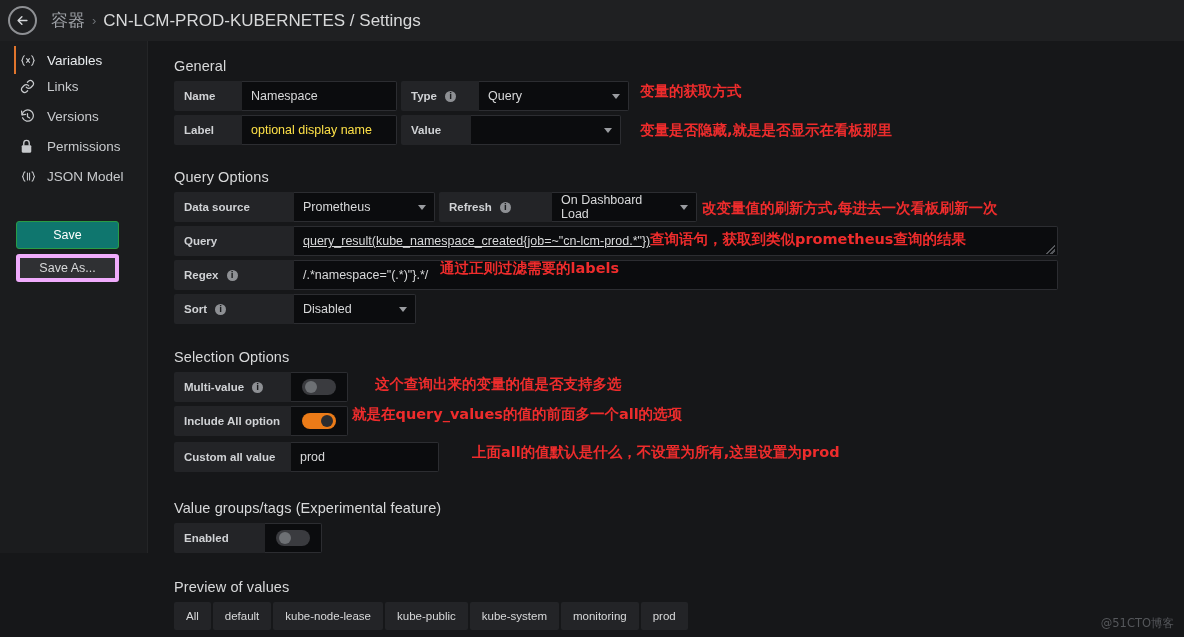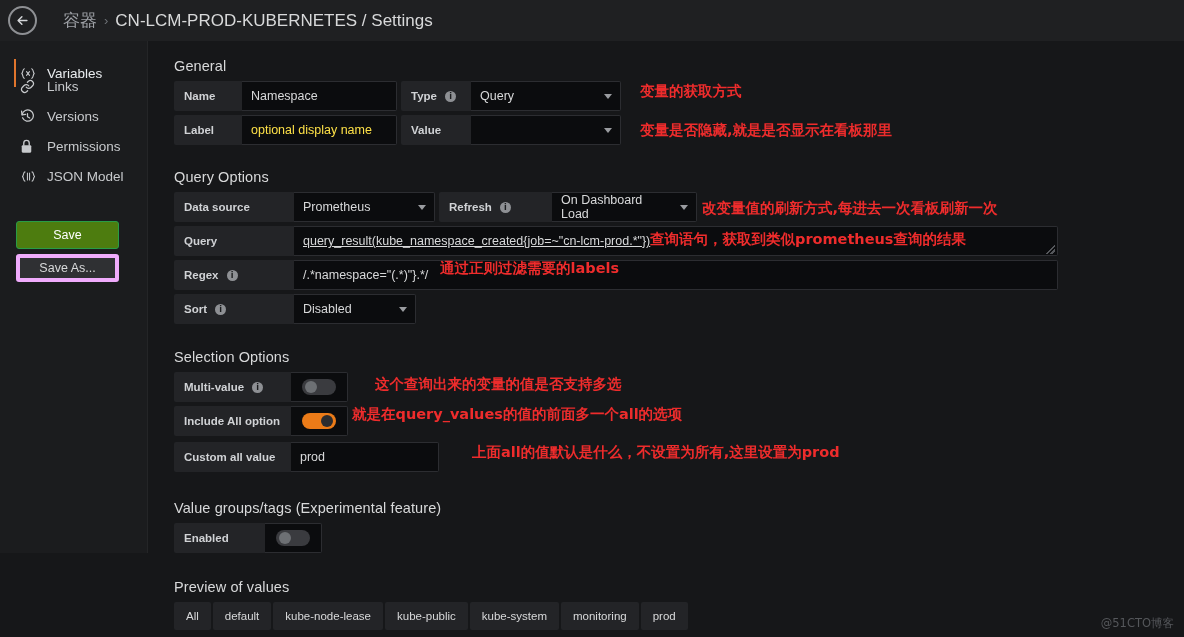--- a/index.html
+++ b/index.html
@@ -15,21 +15,21 @@
   .header {
     position: absolute; left: 0; top: 0; width: 1184px; height: 41px;
     background: #1f2022; display: flex; align-items: center; padding-left: 8px;
   }
   .back-btn {
     width: 29px; height: 29px; border-radius: 50%;
     border: 2px solid #8e9094; display: flex; align-items: center; justify-content: center;
     flex: 0 0 auto; cursor: pointer; background: transparent;
   }
   .back-btn svg { display: block; }
-  .crumbs { display: flex; align-items: center; margin-left: 26px; }
+  .crumbs { display: flex; align-items: center; margin-left: 14px; }
   .crumb-root { color: #9fa2a8; font-size: 17px; }
   .crumb-sep { color: #6e7277; font-size: 13px; margin: 0 7px; }
   .crumb-title { color: #d8d9da; font-size: 17px; }
 
   
   .sidebar {
     position: absolute; left: 0; top: 41px; width: 148px; height: 512px;
     background: #1b1c1e; border-right: 1px solid #242527;
   }
   .nav-item {
@@ -47,21 +47,21 @@
     font-size: 12px;
   }
   .nav-ico svg { display: block; }
   .nav-label { white-space: nowrap; }
 
   .btn-save, .btn-saveas {
     position: absolute; left: 16px; width: 103px; height: 28px;
     border-radius: 3px; font-size: 12.5px; display: flex;
     align-items: center; justify-content: center; cursor: pointer;
   }
-  .btn-save { top: 180px; background: #4d7c0f; color: #ffffff; border: 1px solid #299c46; }
+  .btn-save { top: 180px; background: #0f766e; color: #ffffff; border: 1px solid #299c46; }
   .btn-saveas { top: 213px; background: #2f3033; color: #d8d9da; border: 4px solid #f0abfc; }
 
   
   .main { position: absolute; left: 174px; top: 41px; width: 1010px; }
   .section-title {
     color: #d8d9da; font-size: 14.5px; margin-bottom: 7px; letter-spacing: .1px;
   }
   .form-row { display: flex; align-items: stretch; margin-bottom: 4px; }
   .fgroup { display: flex; align-items: stretch; }
   .flabel {
@@ -147,21 +147,21 @@
     </div>
     <div class="crumbs">
       <span class="crumb-root">容器</span>
       <span class="crumb-sep">›</span>
       <span class="crumb-title">CN-LCM-PROD-KUBERNETES / Settings</span>
     </div>
   </div>
 
   <div class="sidebar">
 
-    <div class="nav-item active" style="top:17px;">
+    <div class="nav-item active" style="top:4px;">
       <span class="nav-ico">
         <svg width="16" height="13" viewBox="0 0 22 16" fill="none" stroke="#c7c9cc" stroke-width="1.5" stroke-linecap="round" stroke-linejoin="round">
           <path d="M6 1.5 C3.5 1.5 4.5 6 2.5 8 C4.5 10 3.5 14.5 6 14.5"></path>
           <path d="M16 1.5 C18.5 1.5 17.5 6 19.5 8 C17.5 10 18.5 14.5 16 14.5"></path>
           <line x1="9" y1="5.5" x2="13" y2="10.5"></line>
           <line x1="13" y1="5.5" x2="9" y2="10.5"></line>
         </svg>
       </span>
       <span class="nav-label">Variables</span>
     </div>
@@ -220,21 +220,21 @@
 
       <div class="form-row">
         <div class="fgroup">
           <div class="flabel" style="width:68px;">
             <span>Name</span>
           </div>
           <div class="finput" style="width:155px;">Namespace</div>
         </div>
         <div class="gap"></div>
         <div class="fgroup">
-          <div class="flabel" style="width:70px;">
+          <div class="flabel" style="width:78px;">
             <span>Type</span>
             <span class="info">i</span>
           </div>
           <div class="fselect" style="width:150px;">
             <span>Query</span>
             <span class="caret"></span>
           </div>
         </div>
       </div>
 

